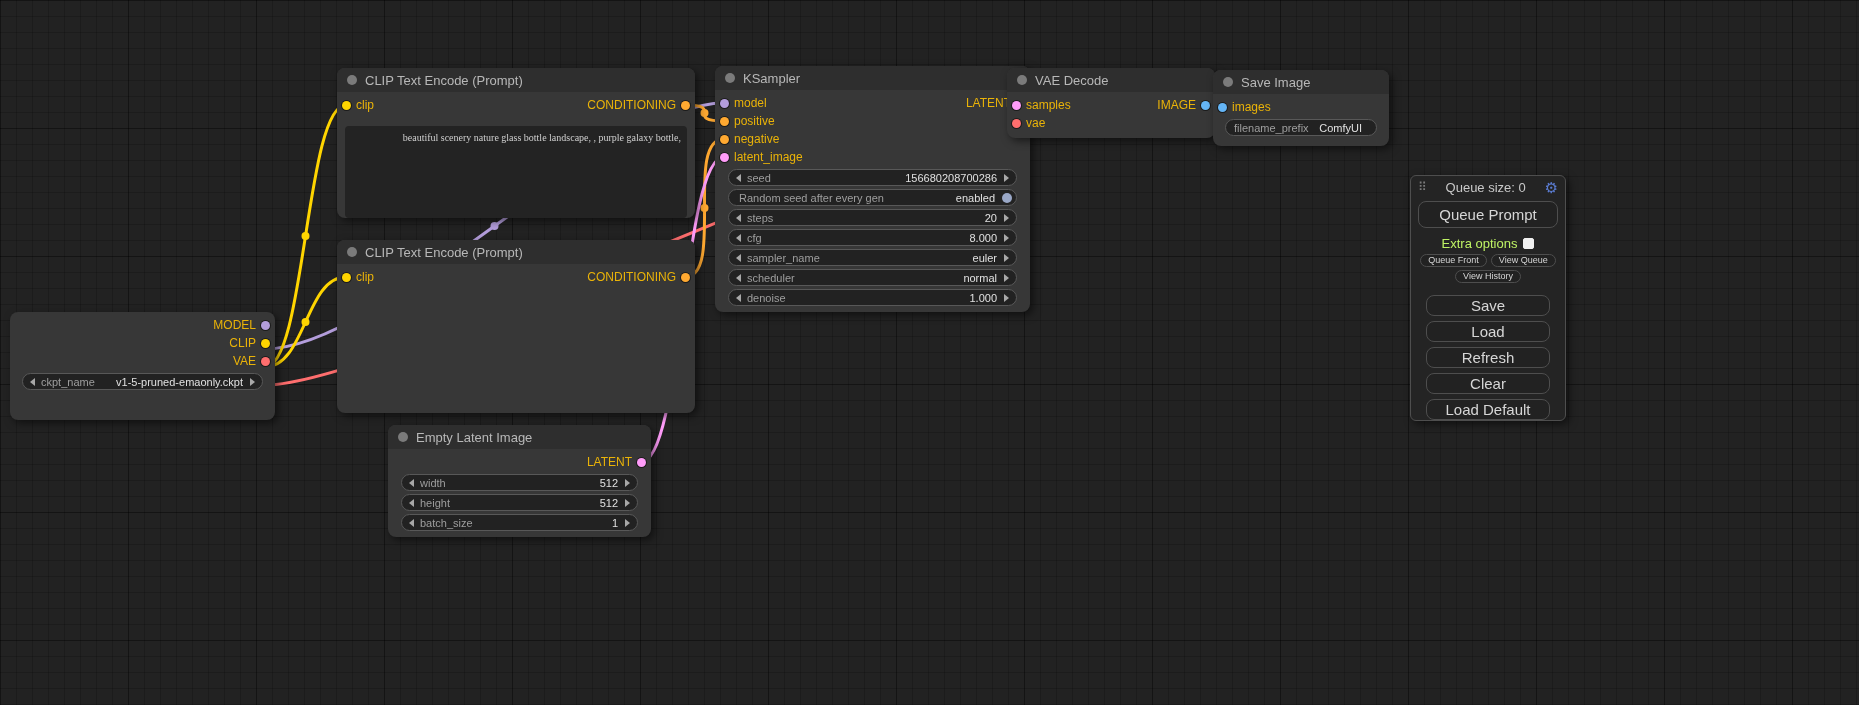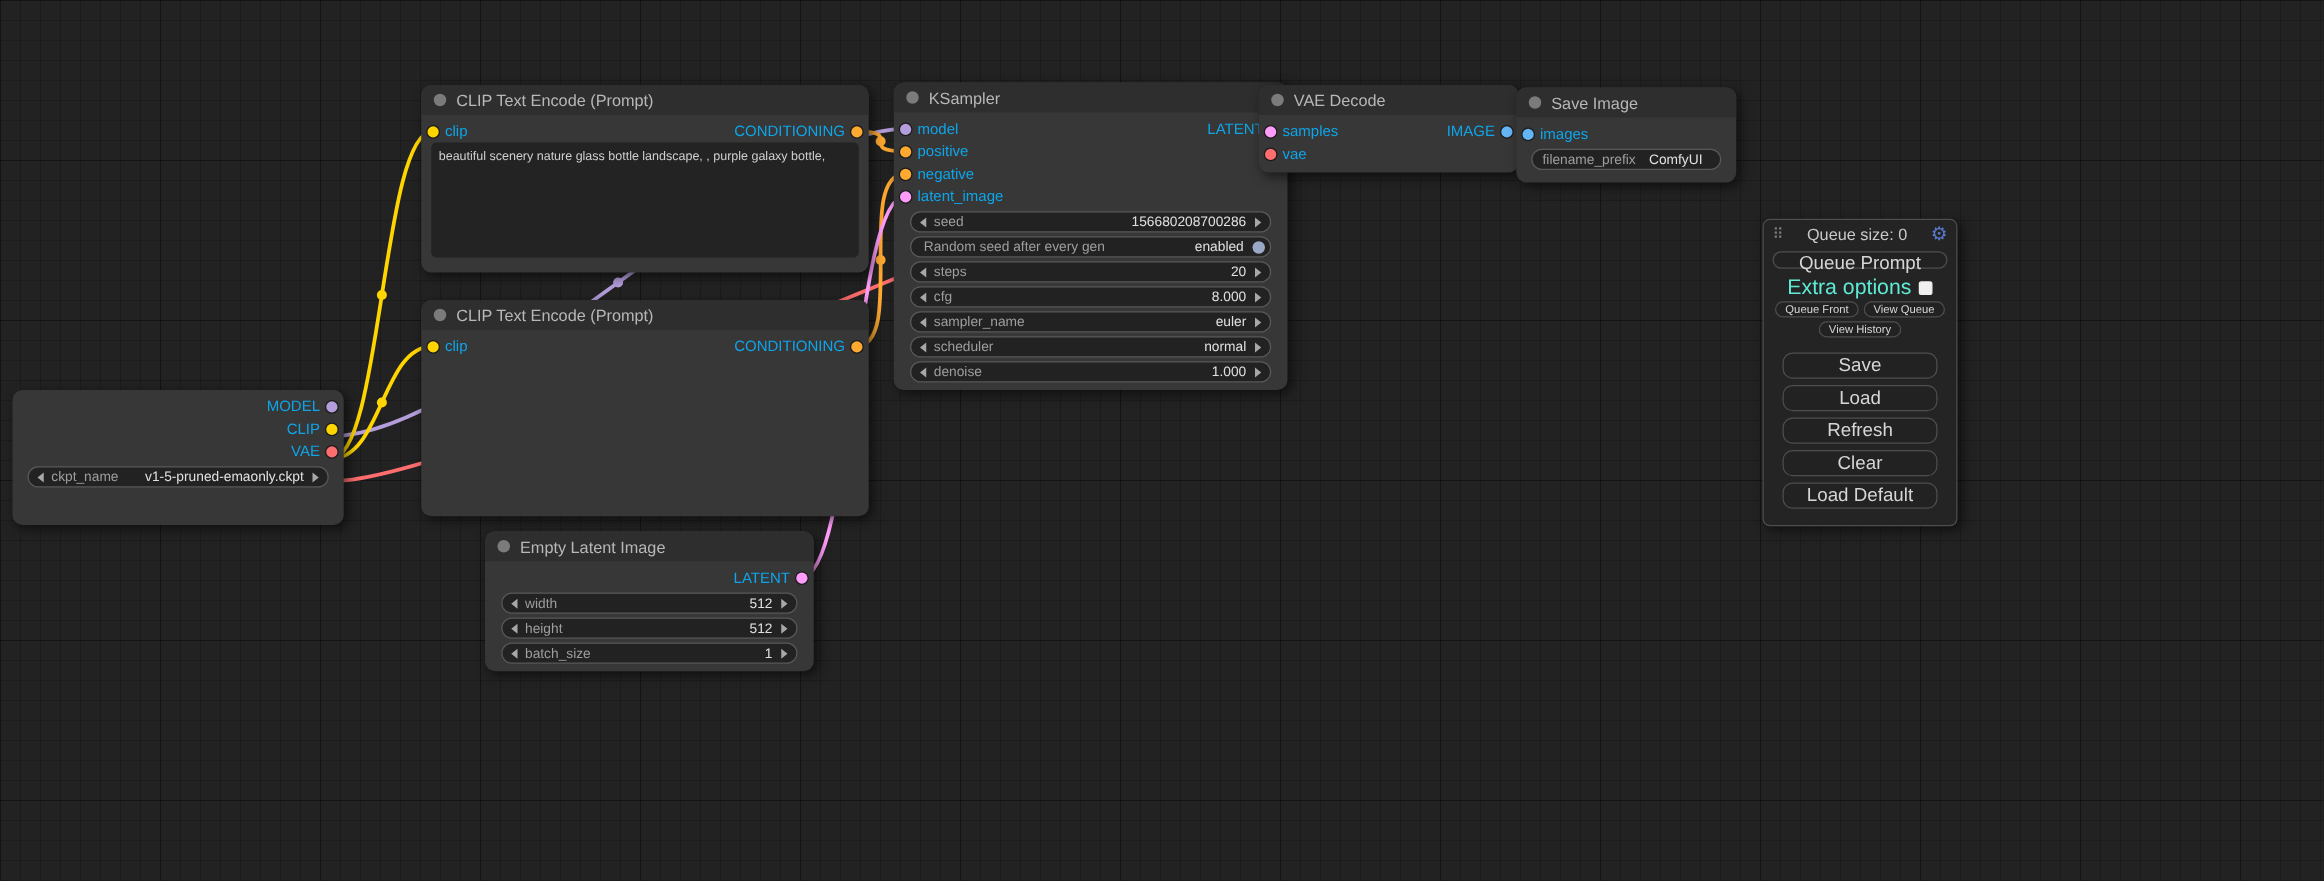--- a/index.html
+++ b/index.html
@@ -30,64 +30,64 @@
   }
   .title-dot { width: 10px; height: 10px; border-radius: 50%; background: #7b7b7b; flex: none; }
   .title-text { font-size: 13px; color: #b8b8b8; white-space: nowrap; }
 
   .slot-area { margin-top: 4px; }
   .slot-row { position: relative; height: 18px; }
   .slot { position: absolute; top: 0; height: 18px; display: flex; align-items: center; gap: 5px; }
   .slot.in  { left: 5px; }
   .slot.out { right: 5px; }
   .dot { width: 9px; height: 9px; border-radius: 50%; box-shadow: 0 0 0 1px rgba(0,0,0,0.5); flex: none; }
-  .slot-label { font-size: 12px; color: #0ea5e9; white-space: nowrap; }
+  .slot-label { font-size: 12px; color: #eab308; white-space: nowrap; }
 
   .widget {
     display: flex; align-items: center;
     height: 17px; margin: 3px 13px 0;
     background: #222; border: 1px solid #585858; border-radius: 9px;
     font-size: 11px; white-space: nowrap; overflow: hidden;
   }
   .w-name  { color: #9e9e9e; margin-left: 6px; }
   .w-value { color: #e0e0e0; margin-left: auto; margin-right: 7px; }
   .arr { width: 0; height: 0; border-top: 4px solid transparent; border-bottom: 4px solid transparent; flex: none; }
   .arr.left  { border-right: 5px solid #a8a8a8; margin-left: 7px; }
   .arr.right { border-left: 5px solid #a8a8a8; margin-right: 7px; }
   .knob { width: 10px; height: 10px; border-radius: 50%; background: #9aa8c7; margin-right: 4px; flex: none; }
 
   .nodetext {
-    margin: 0 8px 0; background: #232323; border-radius: 4px;
-    padding: 4px 6px; font-family: Liberation Sans, sans-serif;
+    margin: 12px 8px 0; background: #232323; border-radius: 4px;
+    padding: 4px 6px; font-family: Liberation Serif, serif;
     font-size: 10px; line-height: 1.5; color: #cfcfcf;
-    white-space: pre-wrap; overflow: hidden;
+    white-space: pre-wrap; overflow: hidden; text-align: right;
   }
 
   .menu {
     position: absolute; left: 1410px; top: 175px; width: 156px; height: 246px;
     background: #242424; border: 1px solid #4e4e4e; border-radius: 6px;
     box-shadow: 3px 3px 9px rgba(0,0,0,0.55); z-index: 3;
   }
   .menu-header { display: flex; align-items: center; height: 22px; padding: 2px 7px; }
   .drag-handle { color: #7a7a7a; font-size: 12px; cursor: move; }
   .queue-size { flex: 1; text-align: center; color: #c9c9c9; font-size: 13px; }
   .gear { color: #5a7bd0; font-size: 15px; cursor: pointer; line-height: 1; }
 
   .btn {
     display: block; background: #222; border: 1px solid #4e4e4e; border-radius: 8px;
     color: #d6d6d6; font-family: inherit; cursor: pointer; text-align: center;
   }
-  .btn.primary { width: 140px; height: 14px; margin: 3px auto 0; font-size: 15px; }
+  .btn.primary { width: 140px; height: 27px; margin: 3px auto 0; font-size: 15px; }
   .btn.big     { width: 124px; height: 21px; margin: 5px auto 0; font-size: 15px; }
   .btn.big.first { margin-top: 12px; }
   .btn.small   { height: 13px; font-size: 9px; padding: 0 7px; border-radius: 8px; line-height: 11px; }
   .small-row { display: flex; justify-content: center; gap: 4px; margin-top: 4px; }
   .small-row.single { margin-top: 3px; }
   .extra { display: flex; justify-content: center; align-items: center; gap: 6px;
-           color: #5eead4; font-size: 17px; margin-top: 8px; height: 14px; }
+           color: #bef264; font-size: 13px; margin-top: 8px; height: 14px; }
   .checkbox { width: 11px; height: 11px; background: #f0f0f0; border: 1px solid #f0f0f0;
               border-radius: 2px; cursor: pointer; }
 </style>
 </head>
 <body>
 
 <div class="canvas">
 
   <svg class="links" id="links-svg">
       <path d="M 265 349 C 385 349, 604 103, 724 103" stroke="#B39DDB" stroke-width="3" fill="none"></path>

